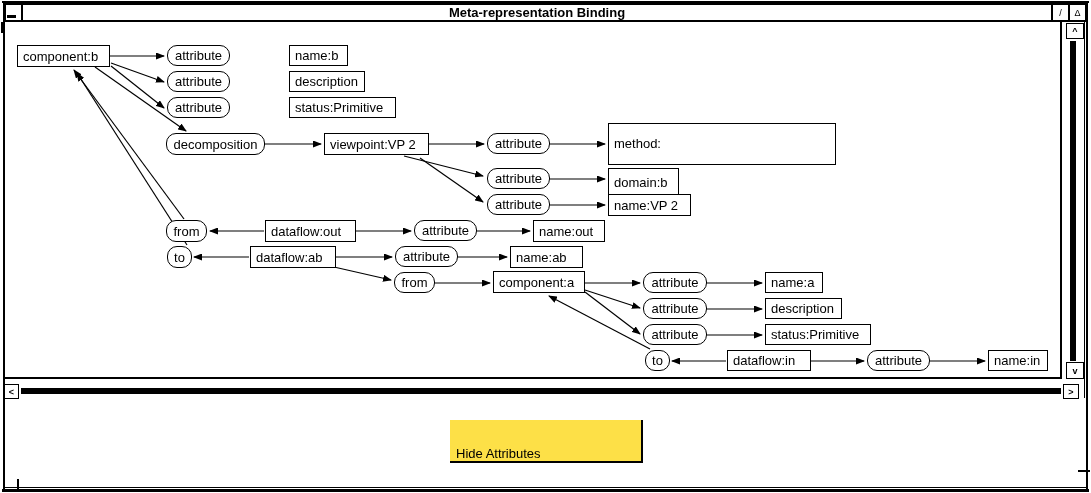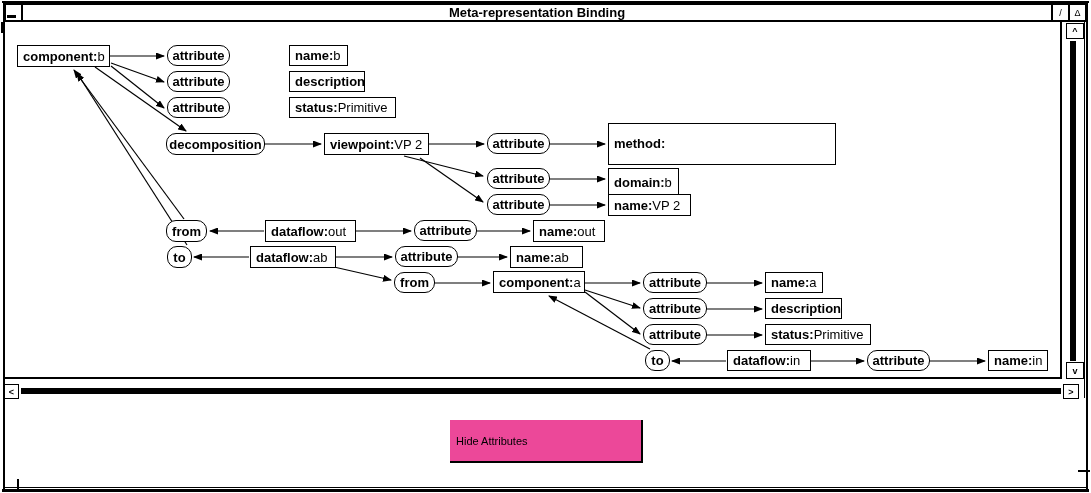--- a/index.html
+++ b/index.html
@@ -17,36 +17,36 @@
   .tb-btn{width:17px;position:relative;box-sizing:border-box;background:#fff;}
   .tb-left{border-right:2px solid #000;}
   .tb-right{border-left:2px solid #000;width:17px;display:flex;align-items:center;justify-content:center;font-size:9px;}
   .tb-dash{position:absolute;left:1px;bottom:2px;width:9px;height:3px;background:#000;}
   .tb-title{flex:1;display:flex;align-items:center;justify-content:center;font-weight:bold;font-size:13px;}
   
   .node{
     position:absolute;background:#fff;border:1.5px solid #000;box-sizing:border-box;
     display:flex;align-items:center;white-space:nowrap;padding:0 5px;font-size:13px;z-index:2;
   }
-  .node b{font-weight:bold;}
+  .node b{font-weight:normal;}
   .round{border-radius:10px;justify-content:center;padding:0 4px;}
   .method{flex-direction:column;align-items:flex-start;justify-content:center;line-height:1.45;}
   .method span{display:block;}
   .edges{position:absolute;left:0;top:0;z-index:1;pointer-events:none;}
   
   .sb-btn{
     position:absolute;border:1.5px solid #000;box-sizing:border-box;background:#fff;
     display:flex;align-items:center;justify-content:center;
     font-size:9px;font-weight:bold;z-index:3;
   }
   
   .hide-attr{
     position:absolute;left:450px;top:420px;width:193px;height:43px;box-sizing:border-box;
-    border-right:2px solid #000;border-bottom:2px solid #000;background:#ec4899;
-    display:flex;align-items:center;padding-left:6px;font-size:11px;
+    border-right:2px solid #000;border-bottom:2px solid #000;background:#fde047;
+    display:flex;align-items:flex-end;padding-left:6px;font-size:13px;
   }
 </style>
 </head>
 <body>
 
 <div class="window">
 
   <div class="bline" style="left:2px;top:1px;right:2px;height:2px;width:1087px;"></div>
   <div class="bline" style="left:3px;top:1px;width:2px;height:489px;"></div>
   <div class="bline" style="left:1086px;top:1px;width:2px;height:489px;"></div>

